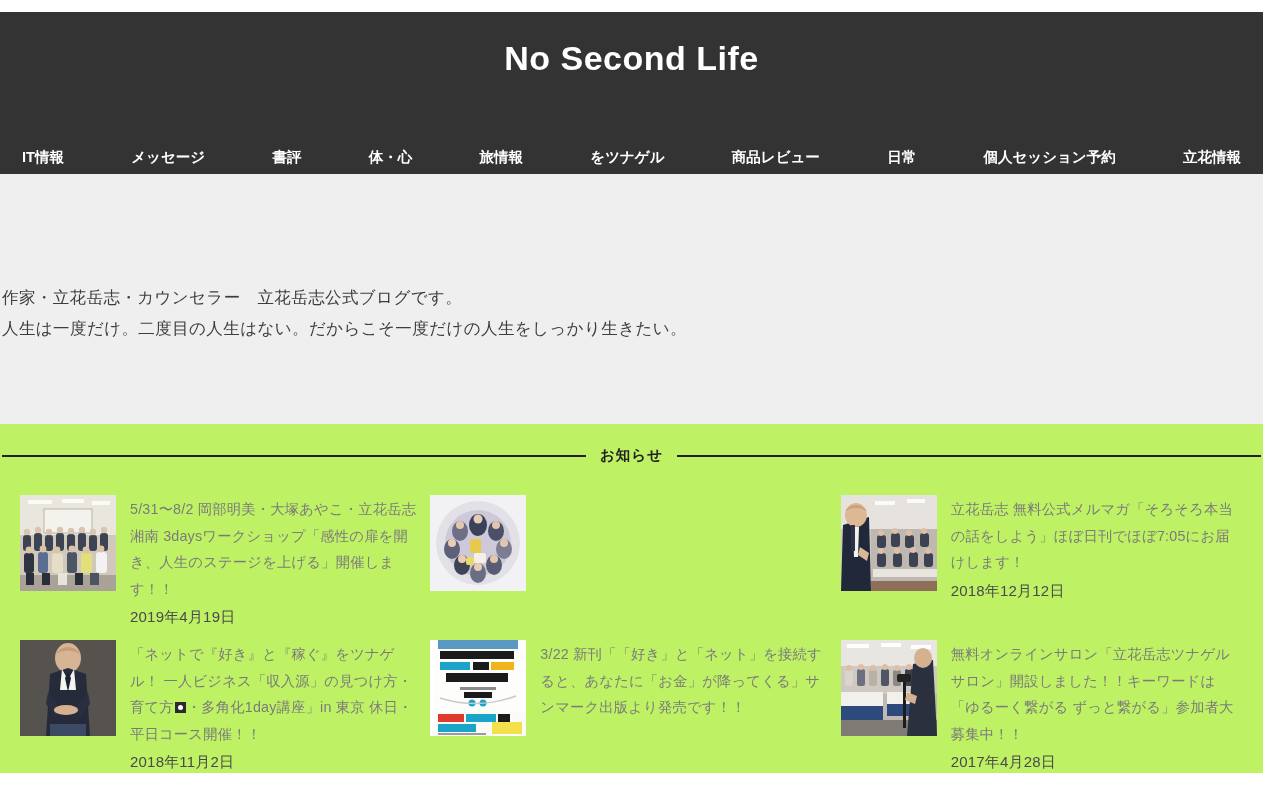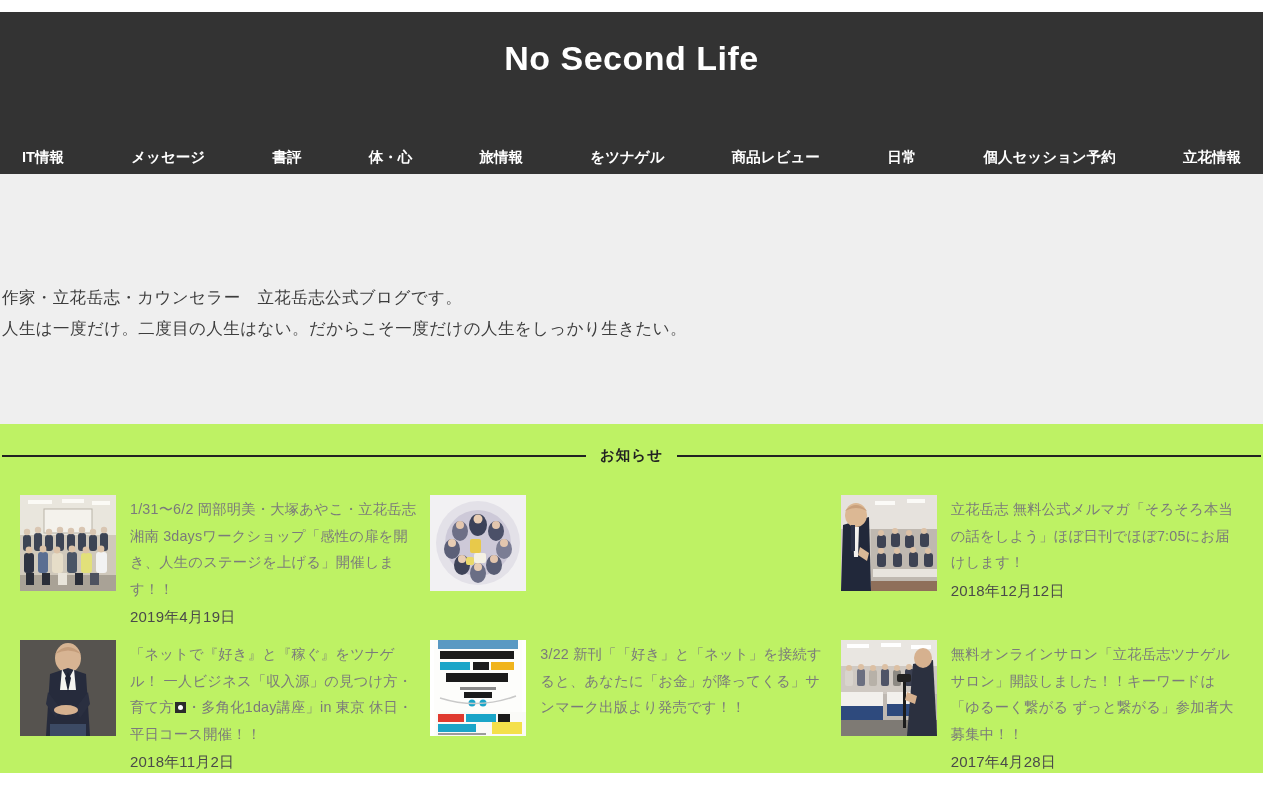--- a/index.html
+++ b/index.html
@@ -254,21 +254,21 @@
           <g fill="#2a2e38">
             <rect x="6" y="78" width="8" height="12"></rect>
               <rect x="22" y="78" width="8" height="12"></rect>
             <rect x="38" y="78" width="9" height="12" fill="#e8e4da"></rect>
               <rect x="55" y="78" width="8" height="12"></rect>
             <rect x="70" y="78" width="9" height="12" fill="#4e5360"></rect>
           </g>
         </svg>
       </div>
       <div class="news-body">
-        <p class="news-title">1/31〜6/2 岡部明美・大塚あやこ・立花岳志 湘南 3daysワークショップ「感性の扉を開き、人生のステージを上げる」開催します！！</p>
+        <p class="news-title">5/31〜8/2 岡部明美・大塚あやこ・立花岳志 湘南 3daysワークショップ「感性の扉を開き、人生のステージを上げる」開催します！！</p>
         <p class="news-date">2019年4月19日</p>
       </div>
     </article>
 
     <article class="news-item">
       <div class="news-thumb">
         <svg viewBox="0 0 96 96" preserveAspectRatio="none" aria-hidden="true">
           <rect width="96" height="96" fill="#f2f1f3"></rect>
           <circle cx="48" cy="48" r="42" fill="#e3e1e8"></circle>
           <circle cx="48" cy="48" r="33" fill="#cdc9d8"></circle>

